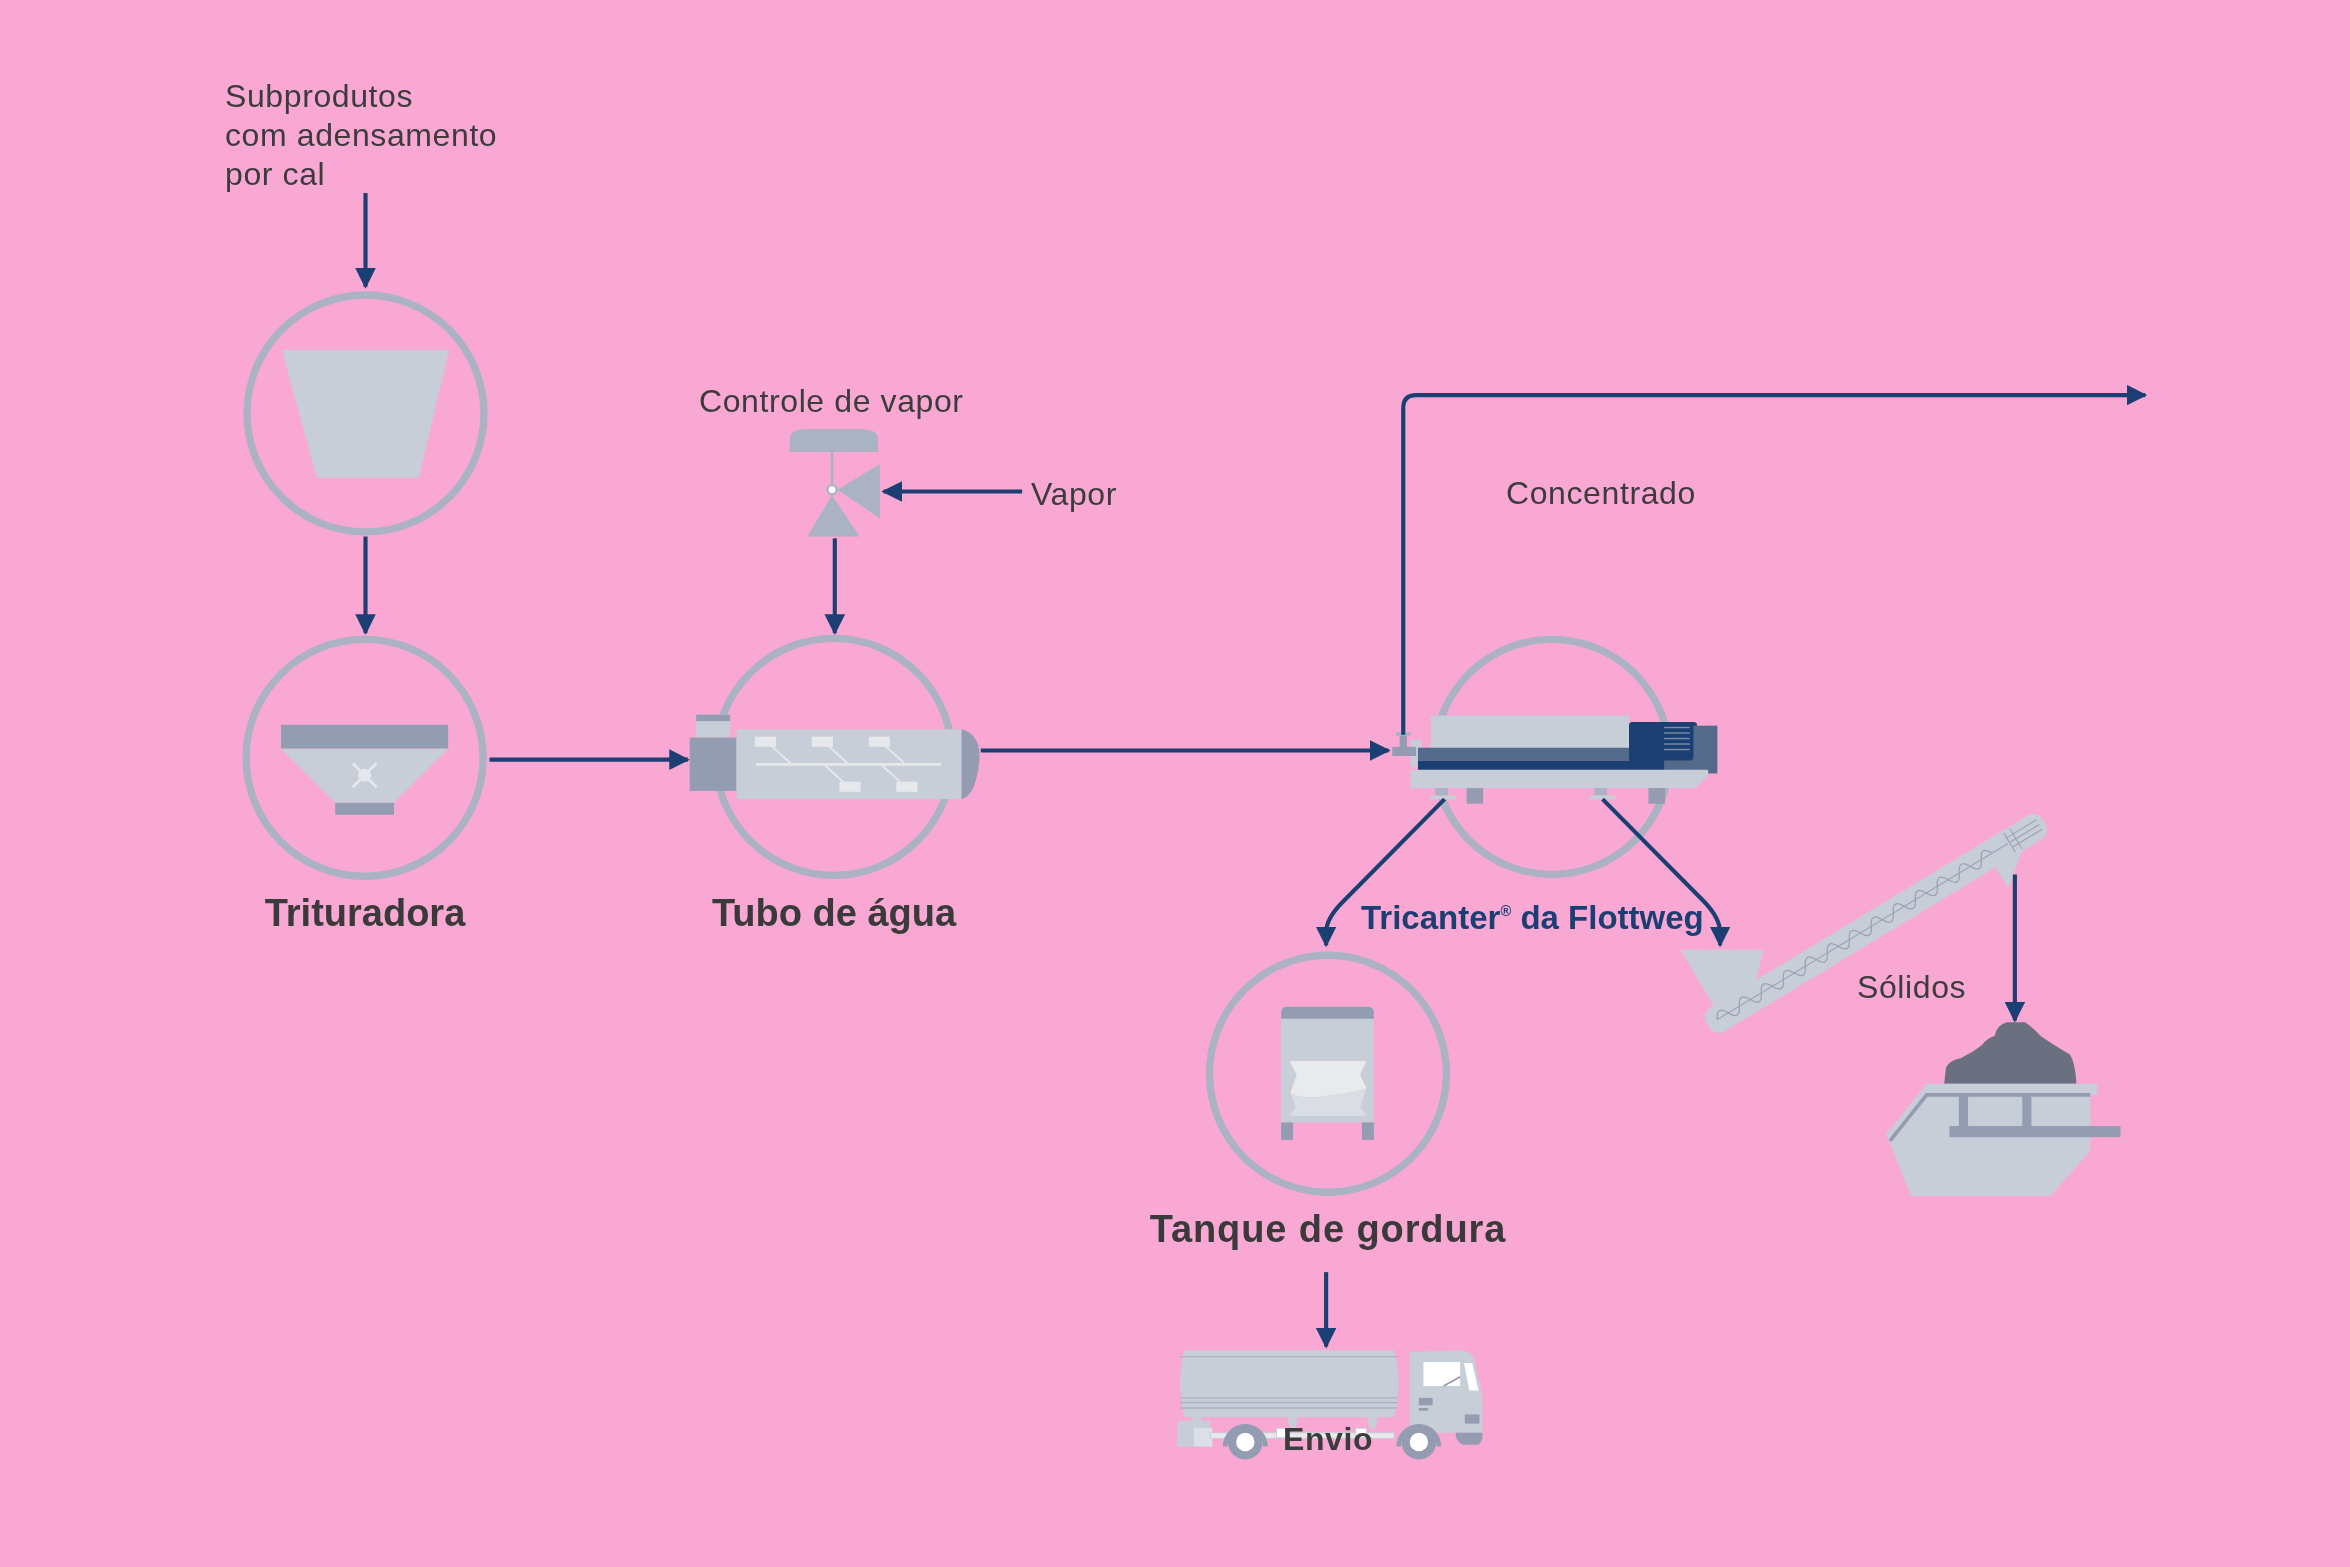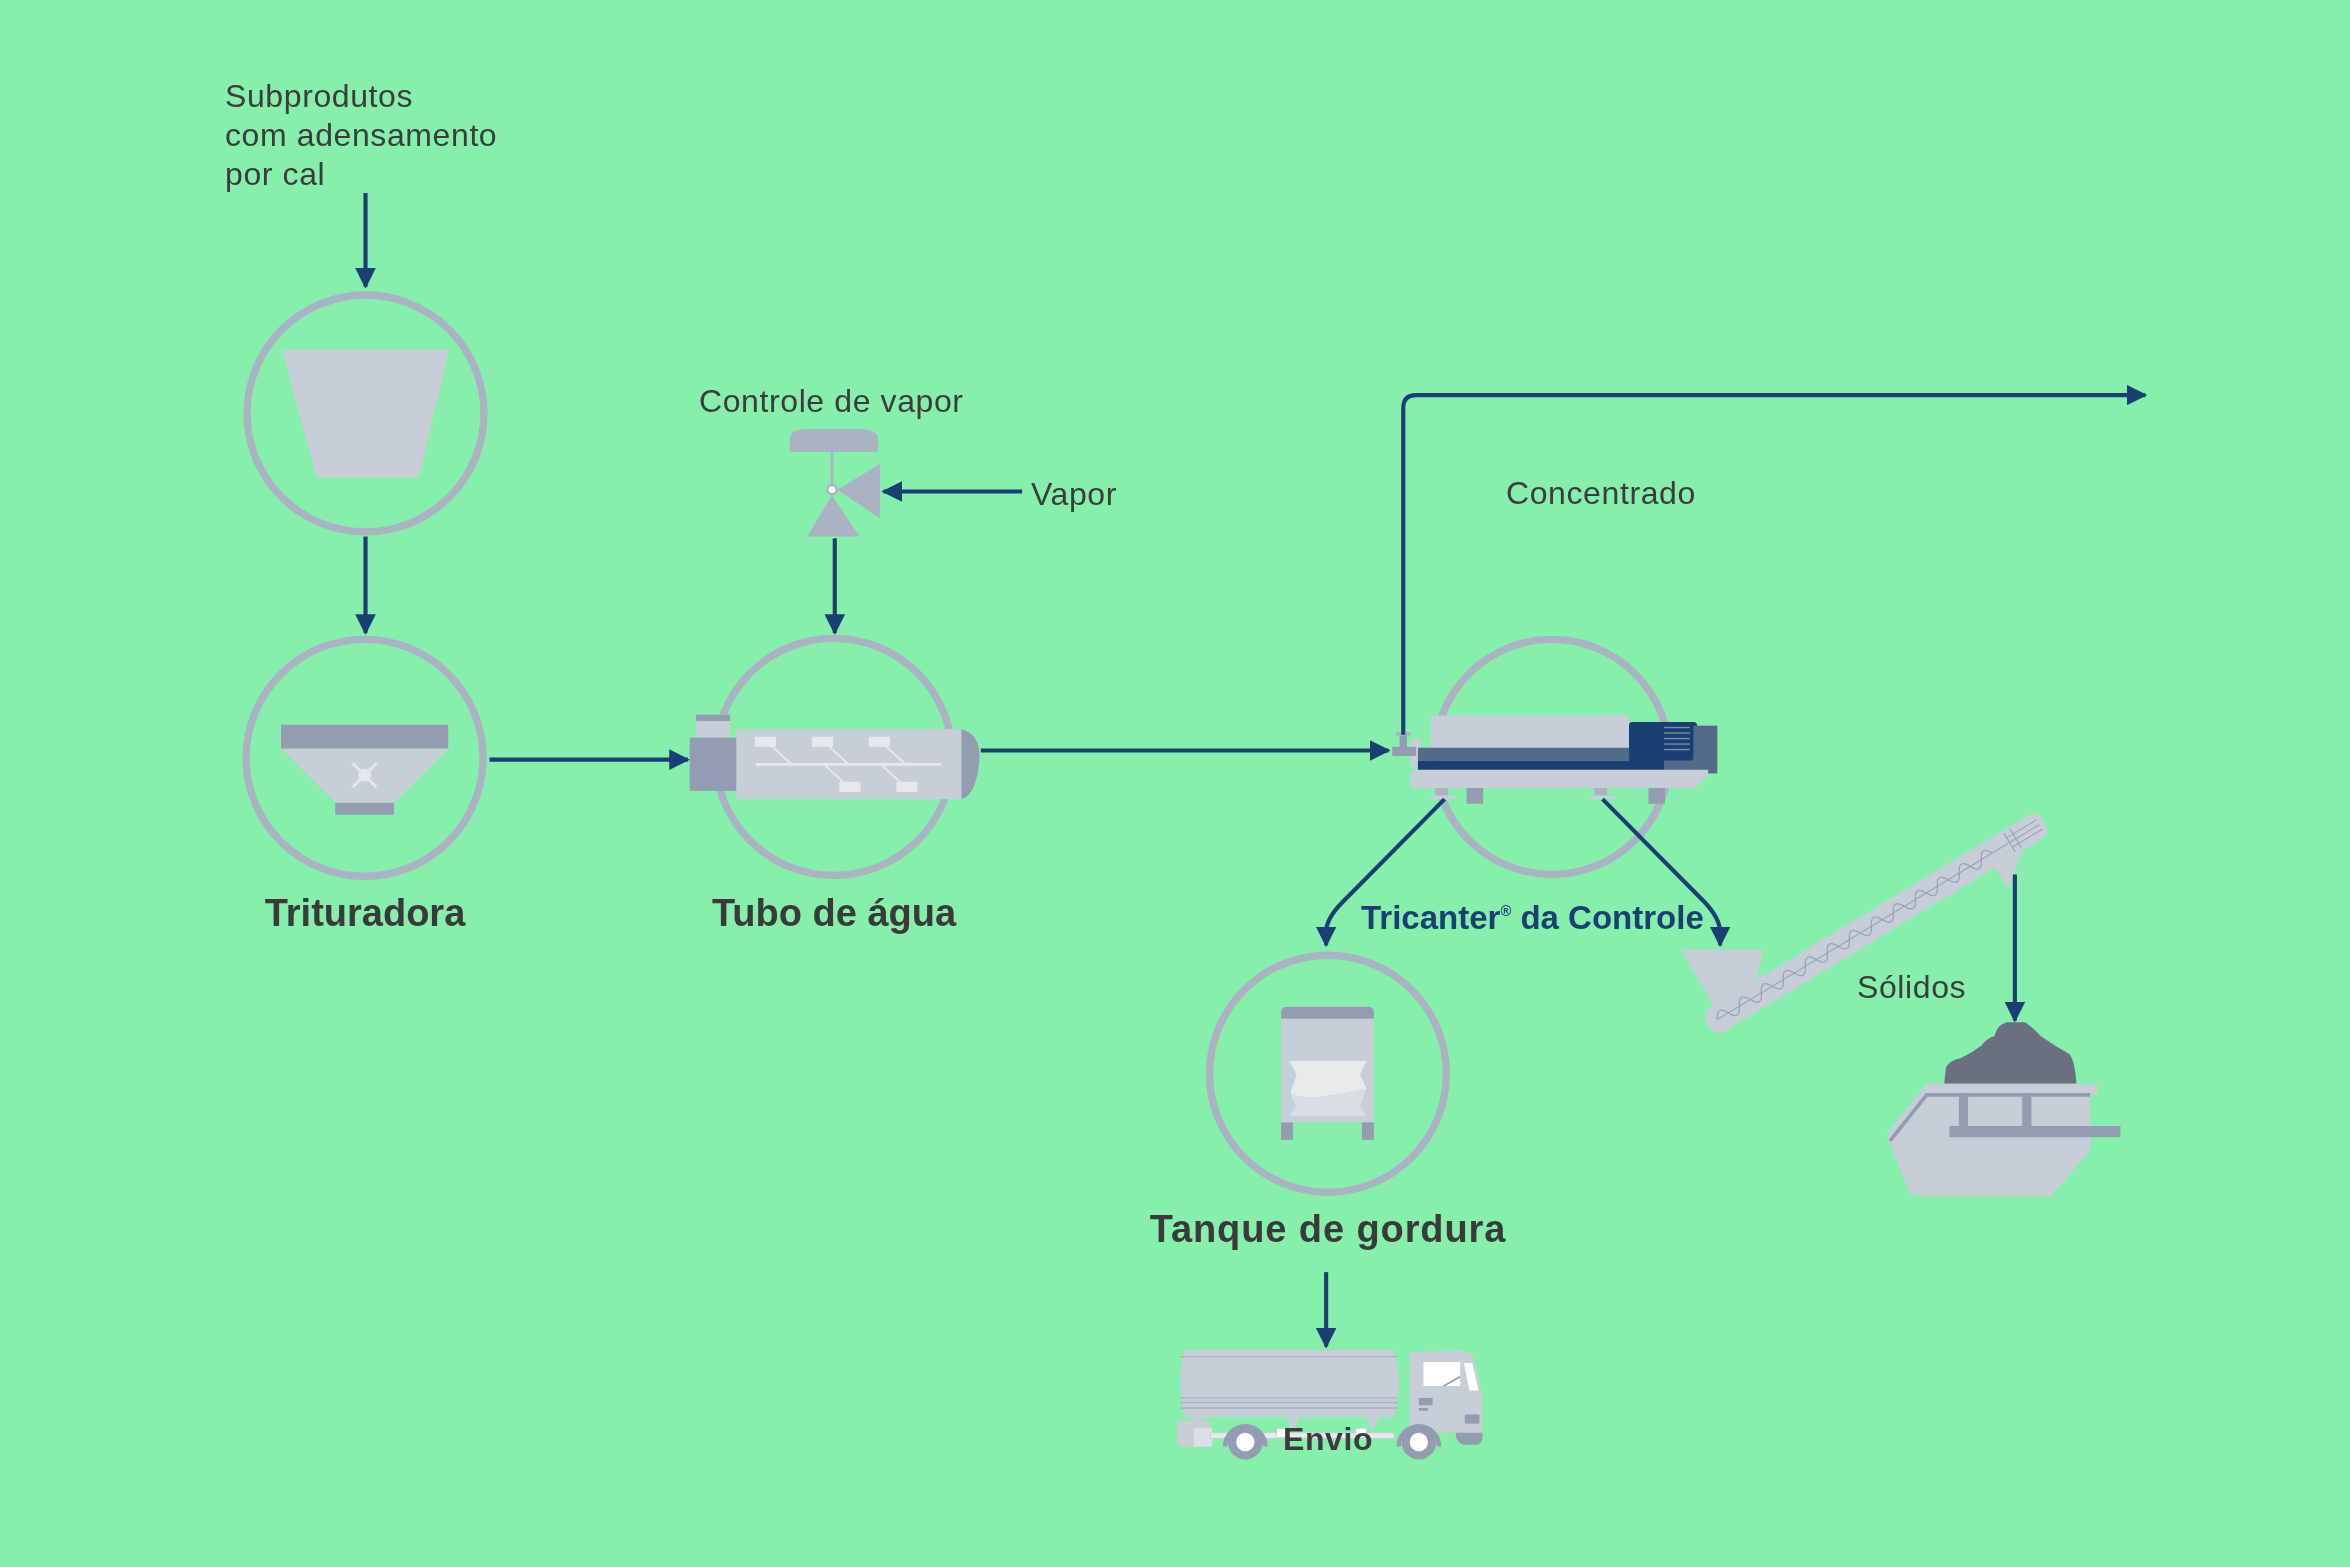--- a/index.html
+++ b/index.html
@@ -1,16 +1,16 @@
 <!DOCTYPE html>
 <html style="font-size:14.7px"><head>
 <meta charset="utf-8">
 <style>
   html, body { margin: 0; padding: 0; background: #ffffff; }
-  #canvas { position: relative; width: 2351px; height: 1568px; overflow: hidden; background: #86efac; }
+  #canvas { position: relative; width: 2351px; height: 1568px; overflow: hidden; background: #f9a8d4; }
   svg.diagram { position: absolute; left: 0; top: 0; width: 2351px; height: 1568px; }
   .lbl { position: absolute; font-family: "Liberation Sans", sans-serif; color: #3c3c3c; white-space: nowrap; line-height: 1; }
   .reg { font-size: 32px; letter-spacing: 0.6px; }
   .bold { font-weight: bold; font-size: 38px; color: #3a3a3a; }
   .brand { font-weight: bold; font-size: 33px; color: #1b3f73; }
   .brand sup { font-size: 14.7px; vertical-align: 13px; }
   .multi span { display: block; line-height: 39px; }
 </style>
 </head>
 <body>
@@ -198,20 +198,20 @@
 
   <div class="lbl reg" style="left:699px; top:385px;text-align:center;">Controle de vapor</div>
   <div class="lbl reg" style="left:1031px; top:478px;">Vapor</div>
 
   <div class="lbl bold" style="left:365px; top:894px; transform:translateX(-50%);">Trituradora</div>
   <div class="lbl bold" style="left:834px; top:894px; transform:translateX(-50%);">Tubo de água</div>
 
   <div class="lbl reg" style="left:1506px; top:477px;">Concentrado</div>
 
   <div class="lbl brand" style="left:1361px; top:901px;">
-    <span>Tricanter</span><sup>®</sup><span> da Controle</span>
+    <span>Tricanter</span><sup>®</sup><span> da Flottweg</span>
   </div>
 
   <div class="lbl bold" style="left:1328px; top:1210px; transform:translateX(-50%); letter-spacing:0.9px;">Tanque de gordura</div>
   <div class="lbl reg" style="left:1328px; top:1423px; transform:translateX(-50%);font-weight:bold;">Envio</div>
   <div class="lbl reg" style="left:1857px; top:971px;">Sólidos</div>
 </div>
 
 
 </body></html>

